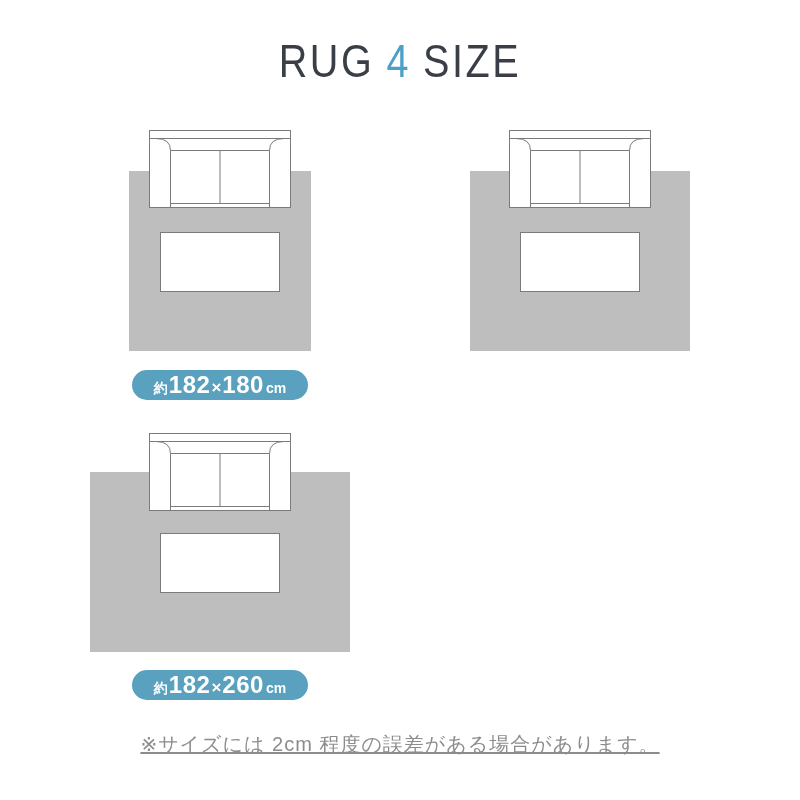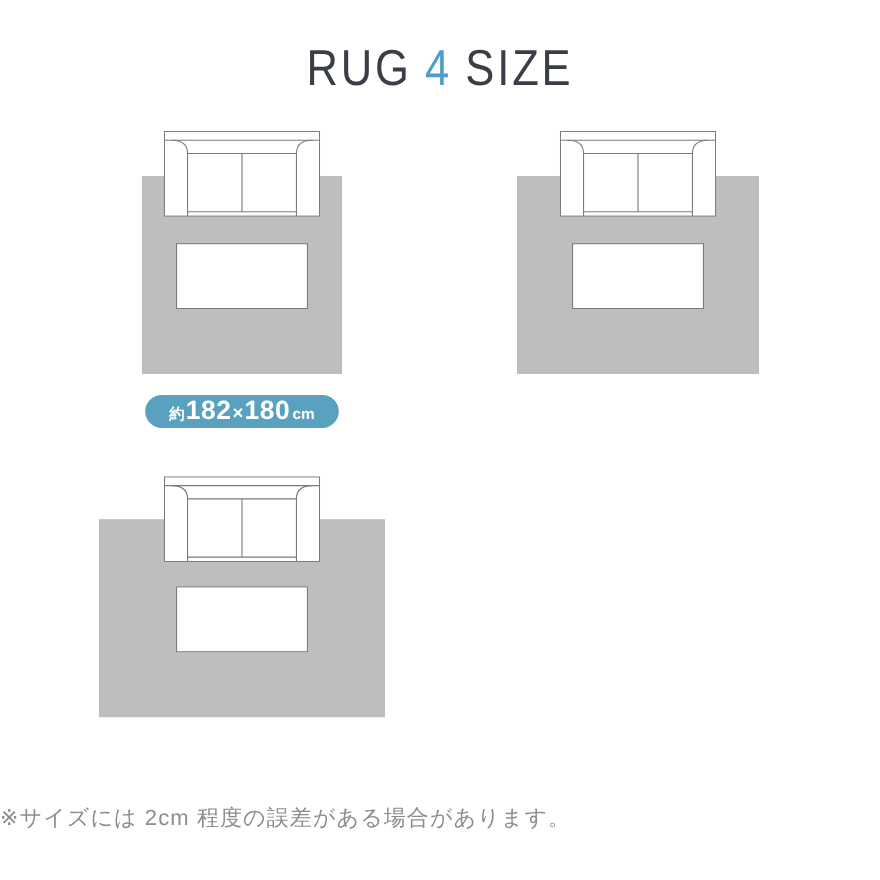--- a/index.html
+++ b/index.html
@@ -14,21 +14,21 @@
   }
   
   .title{
     position:absolute;top:36px;left:0;width:100%;text-align:center;
     font-size:46px;font-weight:400;letter-spacing:3px;color:var(--title-dark);
     transform:scaleX(0.86);transform-origin:center;white-space:nowrap;line-height:1.1;
   }
   .title .accent{color:var(--accent-blue);margin:0 14px;}
   
   .panel{position:absolute;width:360px;height:272px;}
-  .row1{top:119px}.row2{top:433px}
+  .row1{top:130px}.row2{top:433px}
   .col1{left:40px}.col2{left:400px}
   .rug{
     position:absolute;left:50%;transform:translateX(-50%);
     height:180px;background:var(--rug-gray);
   }
   .row1 .rug{top:41px}.row2 .rug{top:39px}
   .rug-180{width:182px}.rug-220{width:220px}.rug-260{width:260px}.rug-300{width:300px}
   .sofa{position:absolute;top:0;left:50%;transform:translateX(-50%);display:block;}
   .sofa2{width:142px;height:78px}
   .sofa3{width:172px;height:78px}
@@ -45,22 +45,22 @@
     width:176px;height:30px;border-radius:15px;background:var(--badge-teal);
     color:#fff;font-weight:bold;text-align:center;line-height:29px;white-space:nowrap;
   }
   .row1 .badge{top:240px}.row2 .badge{top:237px}
   .b-approx{font-size:14px;margin-right:1px;}
   .b-num{font-size:24px;letter-spacing:0.5px;}
   .b-times{font-size:17px;margin:0 1px;}
   .b-unit{font-size:14px;margin-left:2px;}
   
   .footnote{
-    position:absolute;top:728px;left:0;width:100%;text-align:left;
-    font-size:20px;letter-spacing:1px;color:var(--footnote-gray);line-height:32px;
+    position:absolute;top:728px;left:0;width:100%;text-align:center;
+    font-size:20px;letter-spacing:1px;color:var(--footnote-gray);line-height:32px;text-decoration:underline;
   }
 </style>
 </head>
 <body>
 
 <div class="page">
 
   <h1 class="title"><span>RUG</span><span class="accent">4</span><span>SIZE</span></h1>
 
   <section class="panel row1 col1">
@@ -97,18 +97,19 @@
     <svg class="sofa sofa2" viewBox="0 0 142 78" aria-hidden="true">
       <rect class="body" x="0.5" y="0.5" width="141" height="77"></rect>
       <line class="ln" x1="0.5" y1="8.5" x2="141.5" y2="8.5"></line>
       <path class="ln" d="M21.5,77.5 L21.5,20.5 Q21.5,8.5 7,8.5"></path>
       <path class="ln" d="M120.5,77.5 L120.5,20.5 Q120.5,8.5 135,8.5"></path>
       <line class="ln" x1="21.5" y1="20.5" x2="120.5" y2="20.5"></line>
       <line class="ln" x1="21.5" y1="73.5" x2="120.5" y2="73.5"></line>
       <line class="ln" x1="71" y1="20.5" x2="71" y2="73.5"></line>
     </svg>
     <div class="table-rect"></div>
+    <div class="badge"><span class="b-approx">約</span><span class="b-num">182</span><span class="b-times">×</span><span class="b-num">260</span><span class="b-unit">cm</span></div>
   </section>
 
 
   <p class="footnote">※サイズには 2cm 程度の誤差がある場合があります。</p>
 
 </div>
 
 </body></html>

